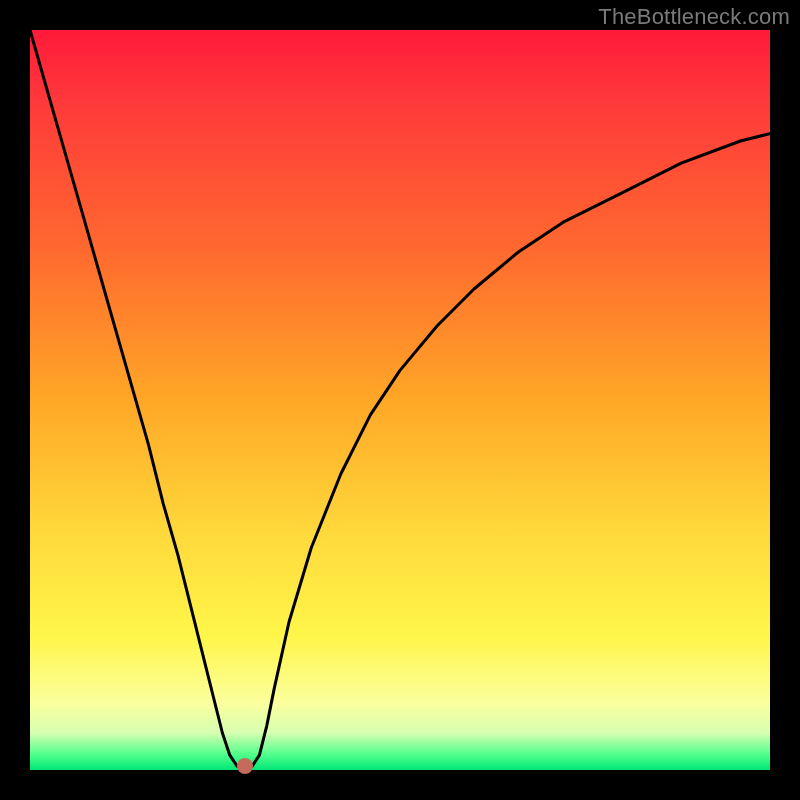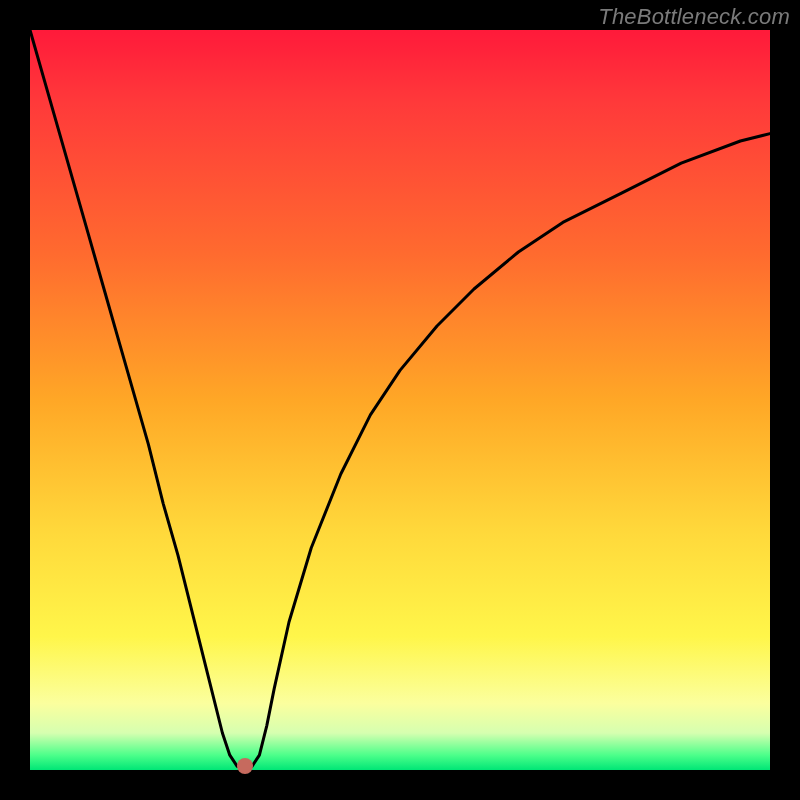--- a/index.html
+++ b/index.html
@@ -41,21 +41,20 @@
     );
   }
   .watermark {
     position: absolute;
     top: 4px;
     right: 10px;
     color: #7a7a7a;
     font-size: 22px;
     font-weight: 500;
     letter-spacing: 0.2px;
-    font-style: italic;
   }
   svg.curve {
     position: absolute;
     left: 0;
     top: 0;
     width: 740px;
     height: 740px;
     overflow: visible;
   }
   .marker {

